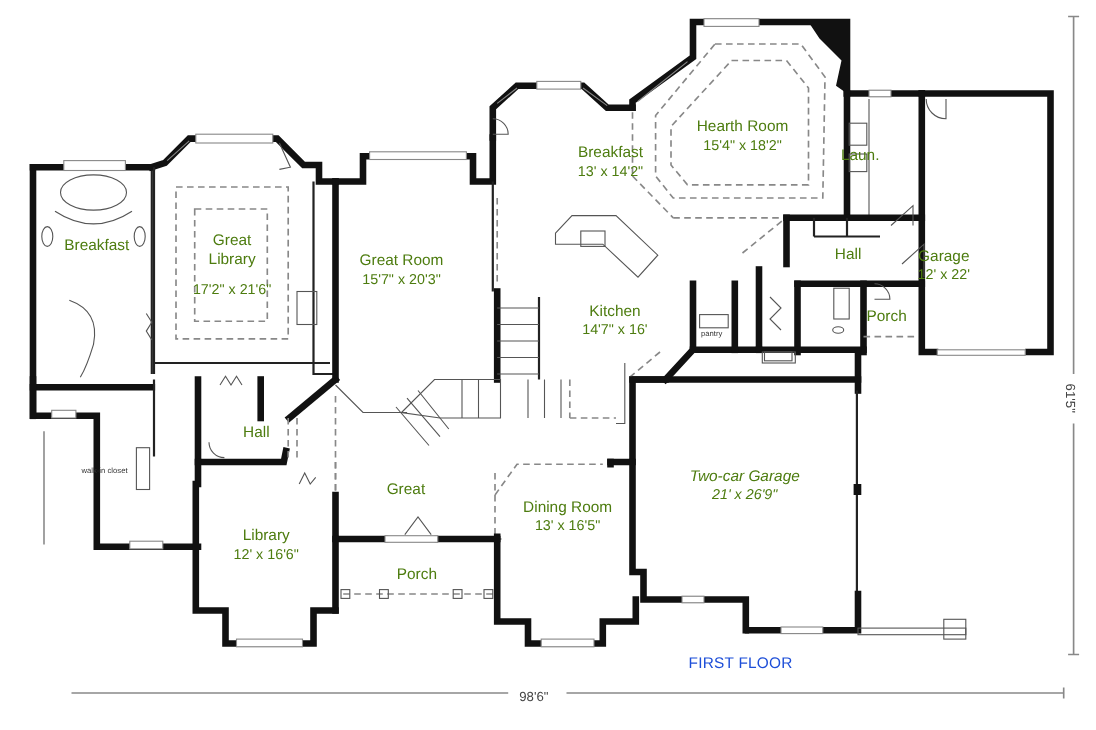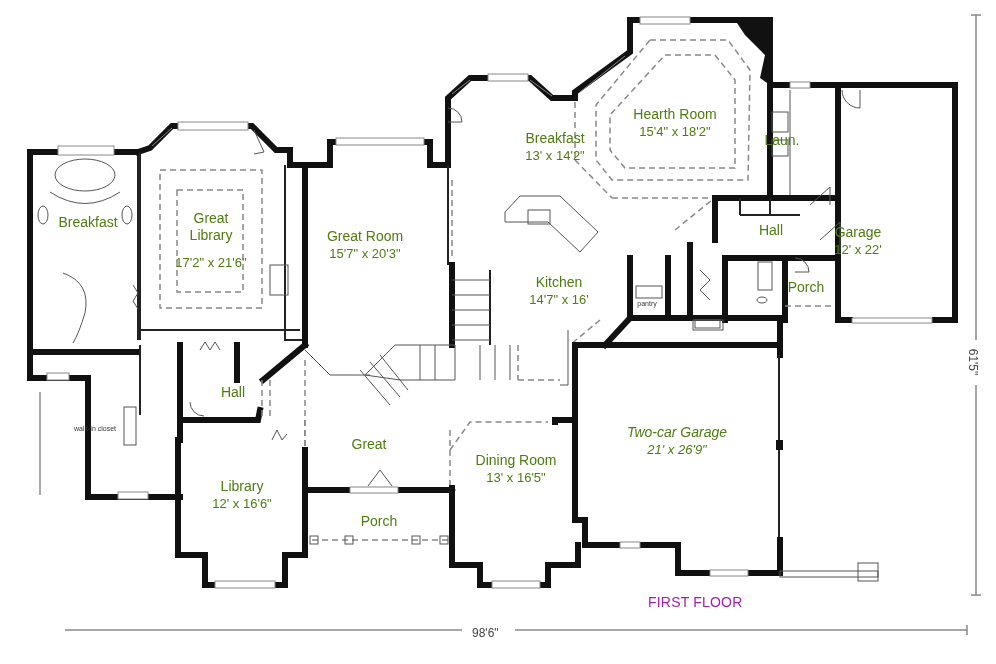--- a/index.html
+++ b/index.html
@@ -9,21 +9,21 @@
   .thin{fill:none;stroke:#222;stroke-width:2;}
   .hair{fill:none;stroke:#555;stroke-width:1;}
   .dash{fill:none;stroke:#888;stroke-width:1.5;stroke-dasharray:6 4;}
   .win{fill:#fff;stroke:#888;stroke-width:1;}
   .solid{fill:#111;stroke:none;}
   .dim{fill:none;stroke:#888;stroke-width:1.5;}
   .label{position:absolute;color:#4d7c0f;font-size:14px;line-height:17px;text-align:center;white-space:nowrap;transform:translateX(-50%);}
   .label .n{display:block;}
   .label .d{display:block;font-size:13px;}
   .small{font-size:7px;color:#333;}
-  .title{position:absolute;font-size:14px;color:#a21caf;letter-spacing:0.2px;margin-left:22px;}
+  .title{position:absolute;font-size:14px;color:#1d4ed8;letter-spacing:0.2px;}
   .dimtxt{position:absolute;font-size:12px;color:#444;}
   .vert{transform:rotate(90deg);transform-origin:center;}
 </style>
 </head>
 <body>
 
 <svg id="plan" viewBox="0 0 996 664" xmlns="http://www.w3.org/2000/svg">
 
   <g>
     <polyline class="wall" points="30,152 30,378 88,378 88,497 180,497"></polyline>

